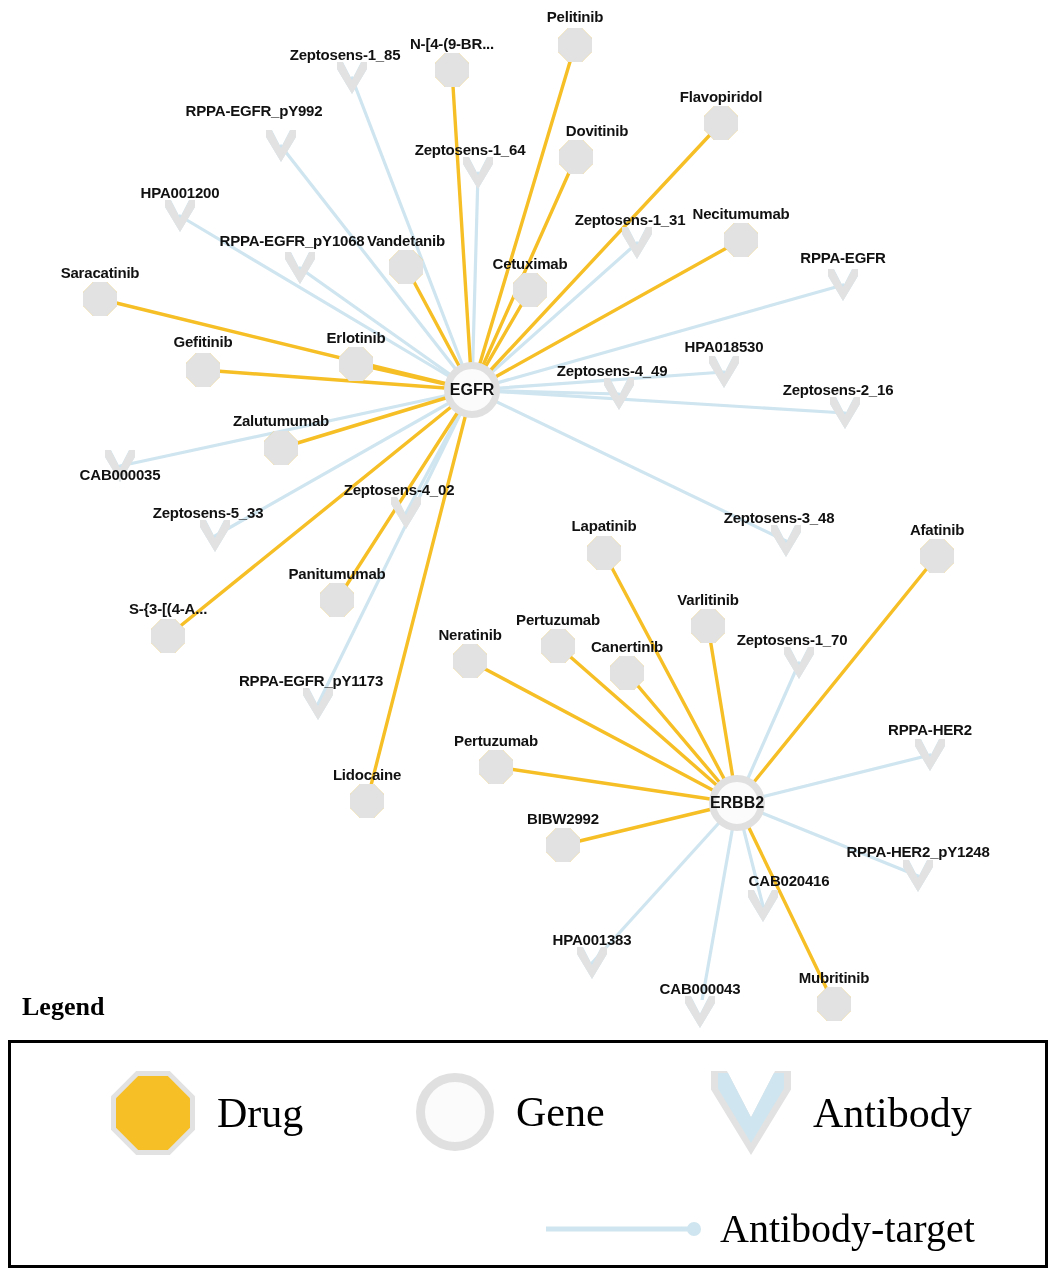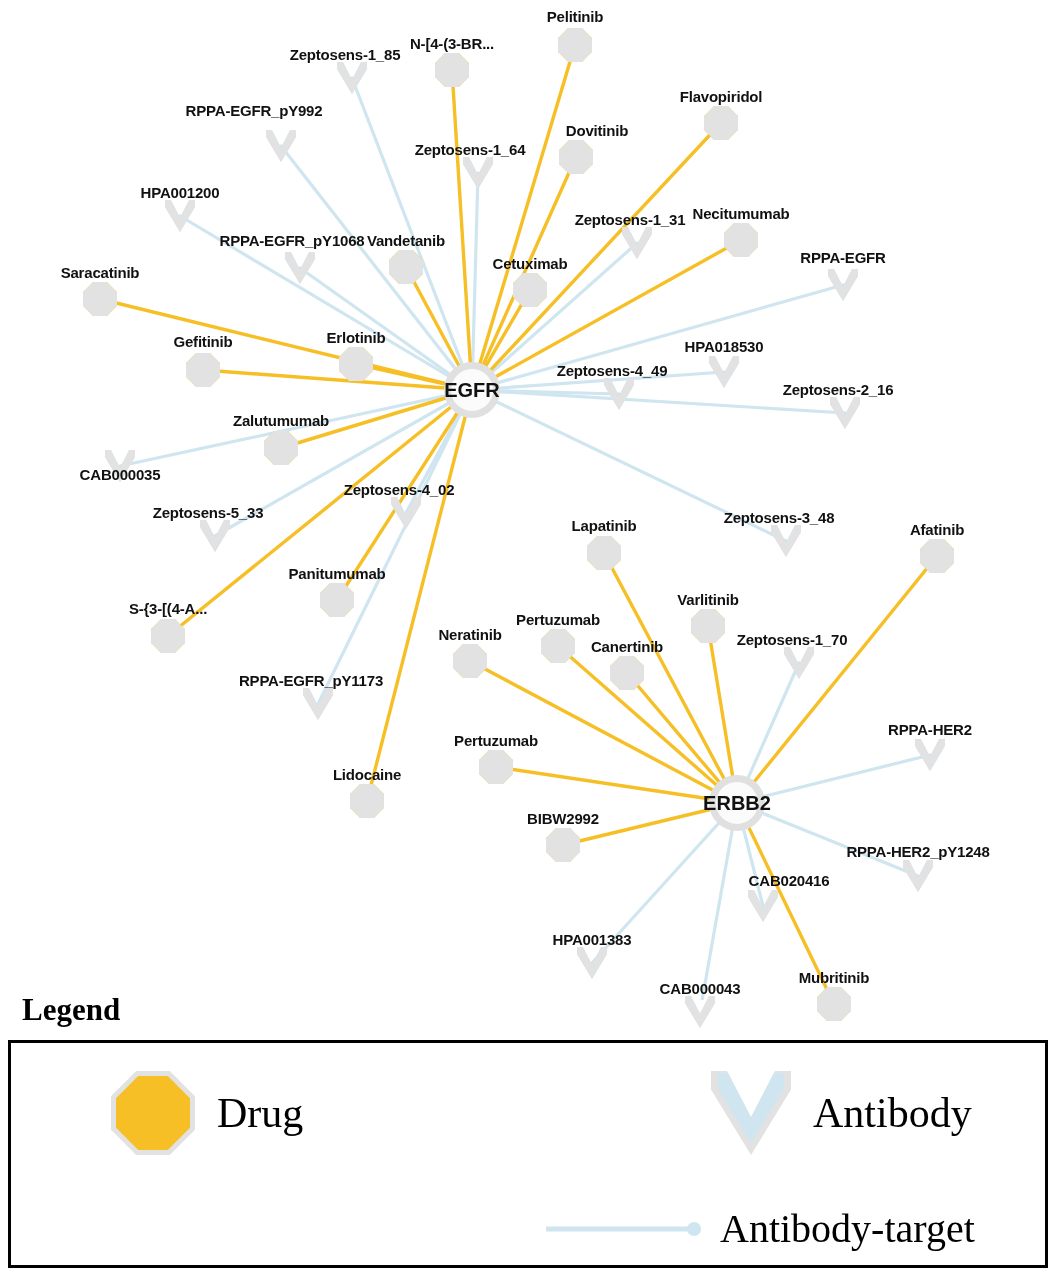--- a/index.html
+++ b/index.html
@@ -31,37 +31,37 @@
     z-index:-1;
   }
   
   .gene{
     width:56px;height:56px;border-radius:50%;
     background:#fbfbfb;border:7px solid #e0e0e0;
     box-sizing:border-box;
   }
   .gene-label{
     position:absolute;transform:translate(-50%,-50%);
-    font-size:20px;font-weight:bold;color:#111;
+    font-size:16px;font-weight:bold;color:#111;
   }
   
   .antibody{
     width:30px;height:32px;
     background:#cfe5ef;
     clip-path:polygon(0% 0%,20% 0%,50% 55%,80% 0%,100% 0%,100% 22%,50% 100%,0% 22%);
   }
   .antibody::before{
     content:"";position:absolute;left:-4px;top:-4px;width:38px;height:40px;
     background:#e2e2e2;
     clip-path:polygon(0% 0%,20% 0%,50% 55%,80% 0%,100% 0%,100% 22%,50% 100%,0% 22%);
     z-index:-1;
   }
   
   #legend-title{
-    position:absolute;left:22px;top:992px;font-size:31px;font-weight:bold;
+    position:absolute;left:22px;top:992px;font-size:26px;font-weight:bold;
     font-family:"Liberation Serif", serif;color:#000;
   }
   #legend-box{
     position:absolute;left:8px;top:1040px;width:1040px;height:228px;
     border:3px solid #000;background:#fff;box-sizing:border-box;
   }
   .legend-row1{position:absolute;left:0;top:0;width:100%;height:140px;}
   .legend-item{position:absolute;display:flex;align-items:center;gap:22px;}
   .legend-text{
     font-family:"Liberation Serif", serif;font-size:42px;color:#000;
@@ -173,21 +173,21 @@
       <div class="label" style="left: 918px; top: 851px;">RPPA-HER2_pY1248</div>
       <div class="node antibody" style="left: 763px; top: 906px;"></div>
       <div class="label" style="left: 789px; top: 880px;">CAB020416</div>
       <div class="node antibody" style="left: 592px; top: 963px;"></div>
       <div class="label" style="left: 592px; top: 939px;">HPA001383</div>
       <div class="node antibody" style="left: 700px; top: 1012px;"></div>
       <div class="label" style="left: 700px; top: 988px;">CAB000043</div>
       <div class="node drug" style="left: 575px; top: 45px;"></div>
       <div class="label" style="left: 575px; top: 16px;">Pelitinib</div>
       <div class="node drug" style="left: 452px; top: 70px;"></div>
-      <div class="label" style="left: 452px; top: 43px;">N-[4-(3-BR...</div>
+      <div class="label" style="left: 452px; top: 43px;">N-[4-(9-BR...</div>
       <div class="node drug" style="left: 721px; top: 123px;"></div>
       <div class="label" style="left: 721px; top: 96px;">Flavopiridol</div>
       <div class="node drug" style="left: 576px; top: 157px;"></div>
       <div class="label" style="left: 576px; top: 130px; margin-left: 21px;">Dovitinib</div>
       <div class="node drug" style="left: 741px; top: 240px;"></div>
       <div class="label" style="left: 741px; top: 213px;">Necitumumab</div>
       <div class="node drug" style="left: 406px; top: 267px;"></div>
       <div class="label" style="left: 406px; top: 240px;">Vandetanib</div>
       <div class="node drug" style="left: 530px; top: 290px;"></div>
       <div class="label" style="left: 530px; top: 263px;">Cetuximab</div>
@@ -233,20 +233,24 @@
 <div id="legend-title">Legend</div>
 
 <div id="legend-box">
   <div class="legend-row1">
     <div class="legend-item" style="left:100px;top:28px;">
       <div class="legend-drug-wrap">
           <div class="legend-drug"></div>
         </div>
       <div class="legend-text">Drug</div>
     </div>
+    <div class="legend-item" style="left:405px;top:30px;">
+      <div class="legend-gene"></div>
+      <div class="legend-text">Gene</div>
+    </div>
     <div class="legend-item" style="left:700px;top:28px;">
       <div class="legend-ab-wrap">
           <div class="legend-ab"></div>
         </div>
       <div class="legend-text">Antibody</div>
     </div>
   </div>
   <div class="legend-row2">
     <div class="edge-key" style="left:535px;top:12px;">
       <svg class="edge-swatch" width="160" height="26">

